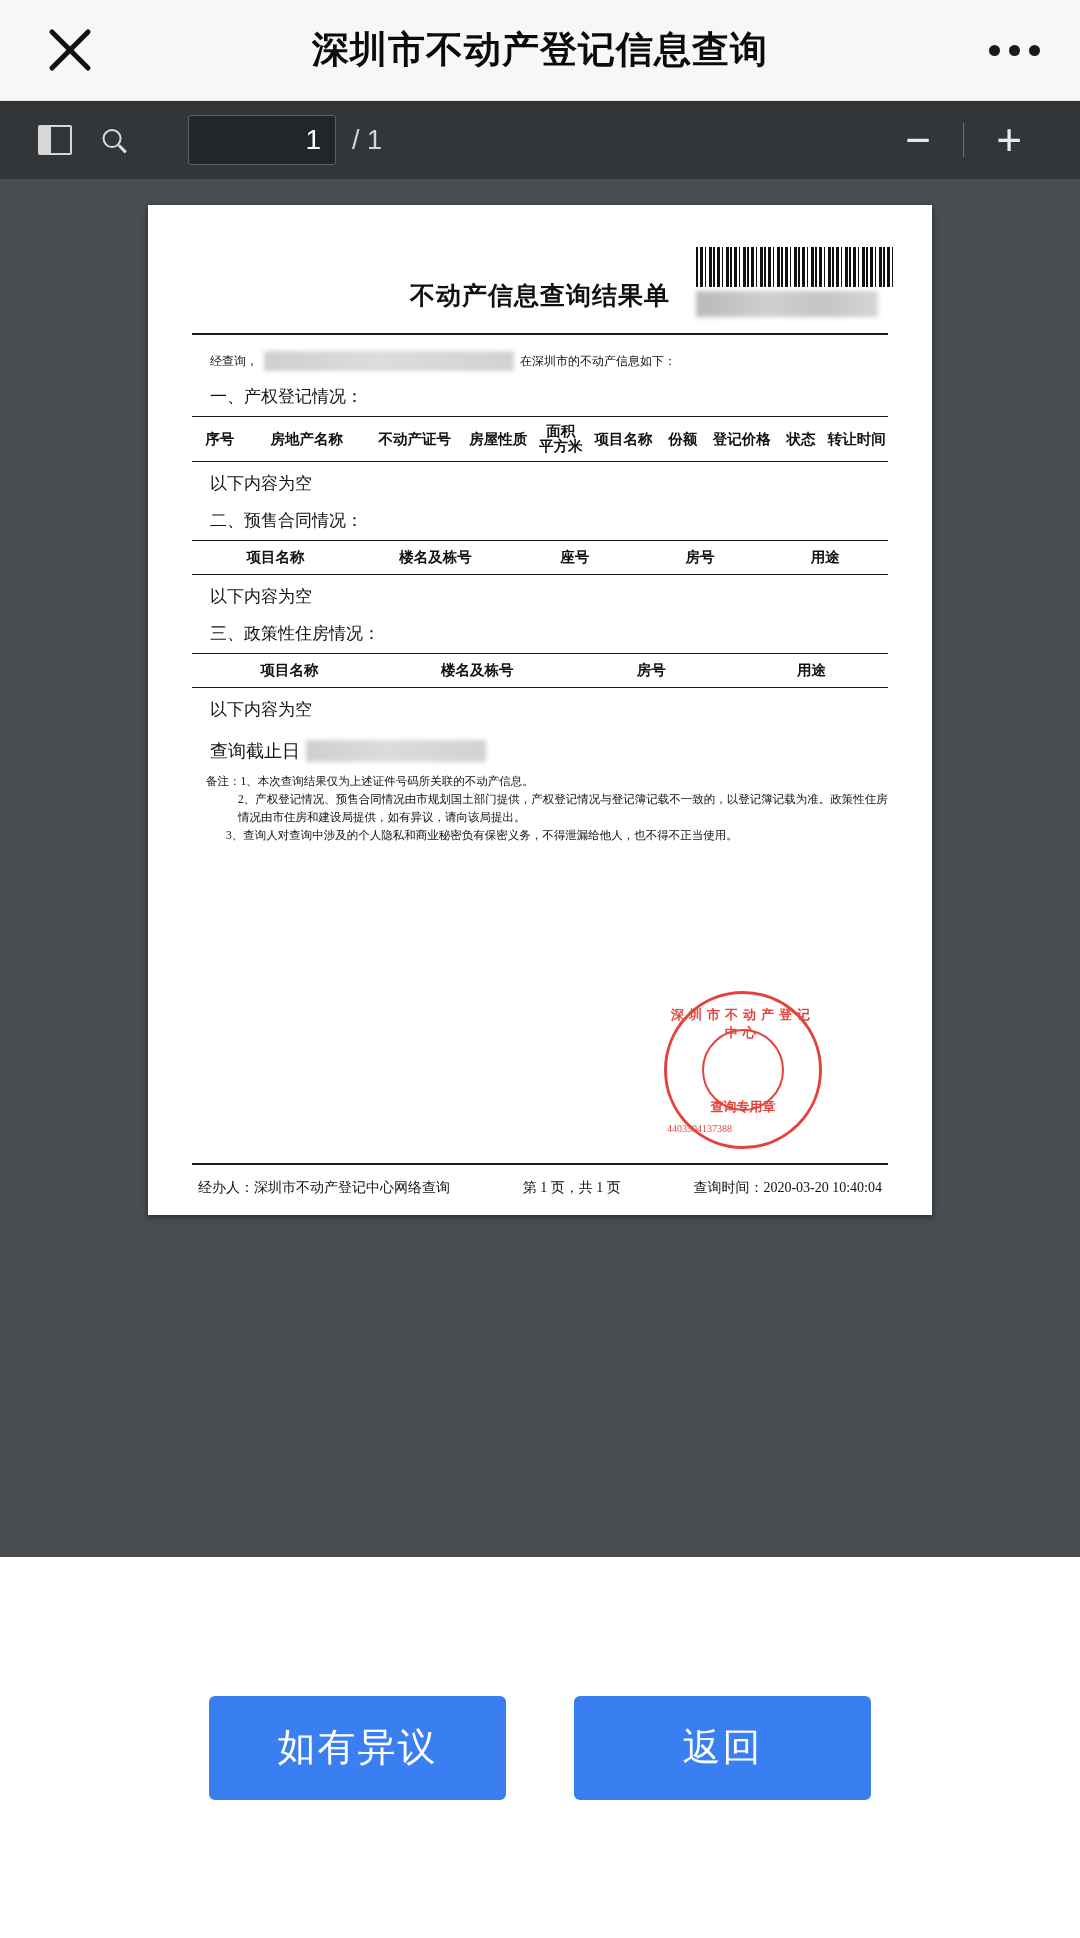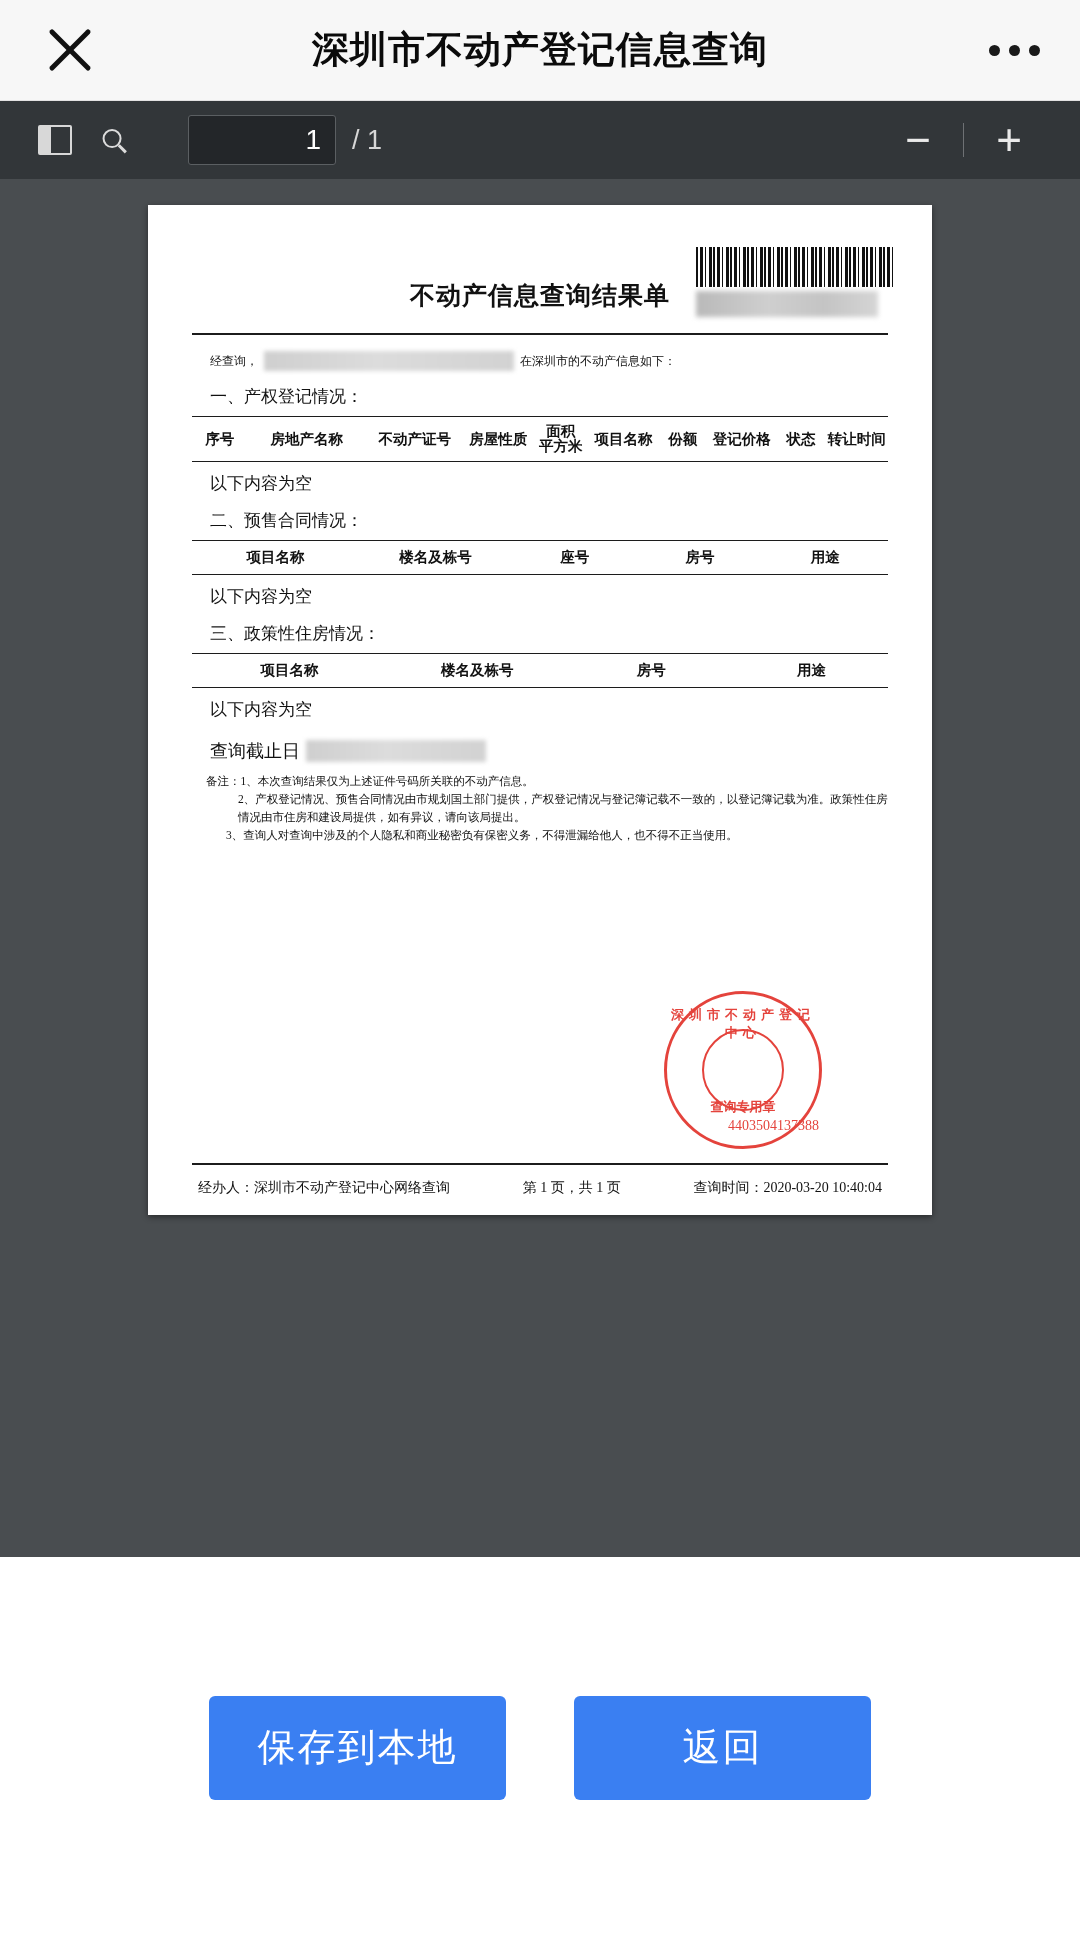--- a/index.html
+++ b/index.html
@@ -300,23 +300,23 @@
     position: absolute;
     left: 0; right: 0; bottom: 30px;
     text-align: center;
     color: #e2342c;
     font-size: 13px;
     font-weight: bold;
   }
   .seal-num {
     position: absolute;
     left: 0; right: 0; bottom: 12px;
-    text-align: right;
+    text-align: left;
     color: #e2342c;
-    font-size: 14px;
+    font-size: 10px;
   }
 
   .footer-rule {
     position: absolute;
     left: 44px; right: 44px;
     bottom: 50px;
     border-top: 2.5px solid #1c1c1c;
   }
   .page-footer {
     position: absolute;
@@ -480,15 +480,15 @@
     <div class="page-footer">
       <span>经办人：深圳市不动产登记中心网络查询</span>
       <span>第 1 页，共 1 页</span>
       <span>查询时间：2020-03-20 10:40:04</span>
     </div>
 
   </div>
 </div>
 
 <div class="actions">
-  <button class="btn">保存到本地</button>
+  <button class="btn">如有异议</button>
   <button class="btn">返回</button>
 </div>
 
 </body></html>

